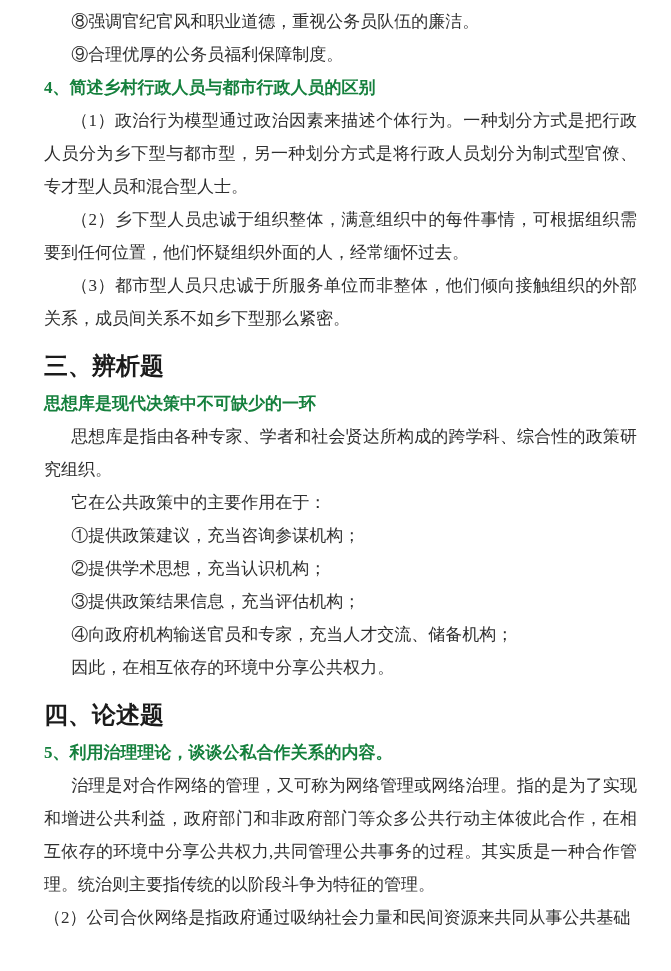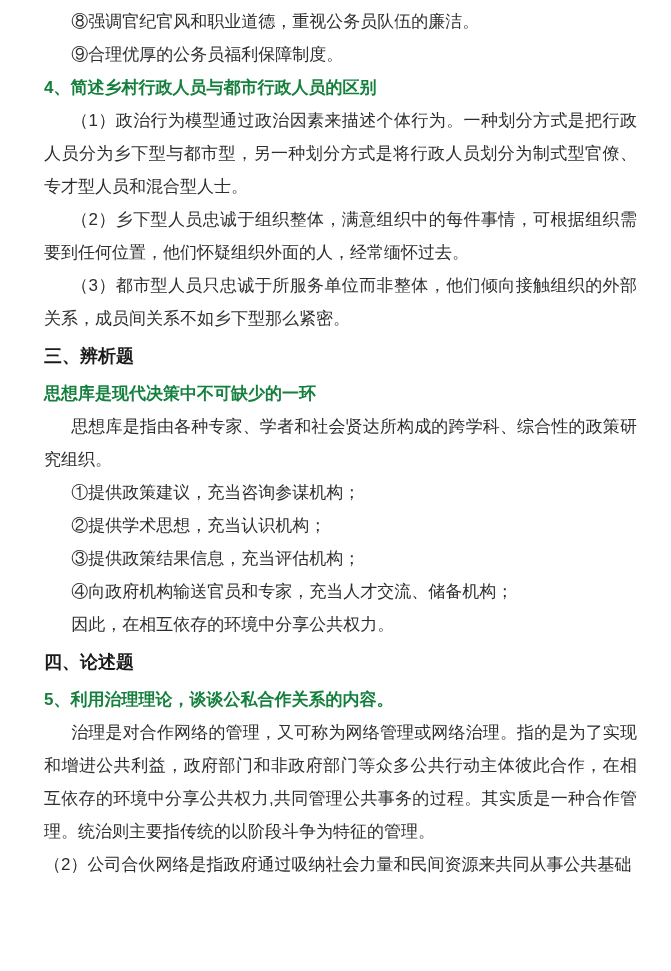--- a/index.html
+++ b/index.html
@@ -8,35 +8,35 @@
     background: #ffffff;
   }
   .page {
     position: relative;
     width: 671px;
     height: 971px;
     background: #ffffff;
     overflow: hidden;
     box-sizing: border-box;
     padding: 5px 34px 0 44px;
-    font-family: Liberation Sans, sans-serif;
+    font-family: Liberation Serif, serif;
     font-size: 17px;
     line-height: 33px;
     color: #2e2e2e;
     text-align: justify;
   }
   .para {
     margin: 0;
   }
   .indent {
     text-indent: 1.6em;
   }
   .h-section {
-    margin: 3px 0 2px 0;
-    font-size: 18px;
+    margin: 13px 0 2px 0;
+    font-size: 24px;
     line-height: 37px;
     font-weight: 700;
     color: #1b1b1b;
     text-align: left;
   }
   .h-question {
     margin: 0;
     font-size: 17px;
     line-height: 33px;
     font-weight: 700;
@@ -50,20 +50,21 @@
 <div class="page">
   <p class="para indent">⑧强调官纪官风和职业道德，重视公务员队伍的廉洁。</p>
   <p class="para indent">⑨合理优厚的公务员福利保障制度。</p>
   <h3 class="h-question">4、简述乡村行政人员与都市行政人员的区别</h3>
   <p class="para indent">（1）政治行为模型通过政治因素来描述个体行为。一种划分方式是把行政人员分为乡下型与都市型，另一种划分方式是将行政人员划分为制式型官僚、专才型人员和混合型人士。</p>
   <p class="para indent">（2）乡下型人员忠诚于组织整体，满意组织中的每件事情，可根据组织需要到任何位置，他们怀疑组织外面的人，经常缅怀过去。</p>
   <p class="para indent">（3）都市型人员只忠诚于所服务单位而非整体，他们倾向接触组织的外部关系，成员间关系不如乡下型那么紧密。</p>
   <h2 class="h-section">三、辨析题</h2>
   <h3 class="h-question">思想库是现代决策中不可缺少的一环</h3>
   <p class="para indent">思想库是指由各种专家、学者和社会贤达所构成的跨学科、综合性的政策研究组织。</p>
+  <p class="para indent">它在公共政策中的主要作用在于：</p>
   <p class="para indent">①提供政策建议，充当咨询参谋机构；</p>
   <p class="para indent">②提供学术思想，充当认识机构；</p>
   <p class="para indent">③提供政策结果信息，充当评估机构；</p>
   <p class="para indent">④向政府机构输送官员和专家，充当人才交流、储备机构；</p>
   <p class="para indent">因此，在相互依存的环境中分享公共权力。</p>
   <h2 class="h-section">四、论述题</h2>
   <h3 class="h-question">5、利用治理理论，谈谈公私合作关系的内容。</h3>
   <p class="para indent">治理是对合作网络的管理，又可称为网络管理或网络治理。指的是为了实现和增进公共利益，政府部门和非政府部门等众多公共行动主体彼此合作，在相互依存的环境中分享公共权力,共同管理公共事务的过程。其实质是一种合作管理。统治则主要指传统的以阶段斗争为特征的管理。</p>
   <p class="para">（2）公司合伙网络是指政府通过吸纳社会力量和民间资源来共同从事公共基础</p>
 </div>

